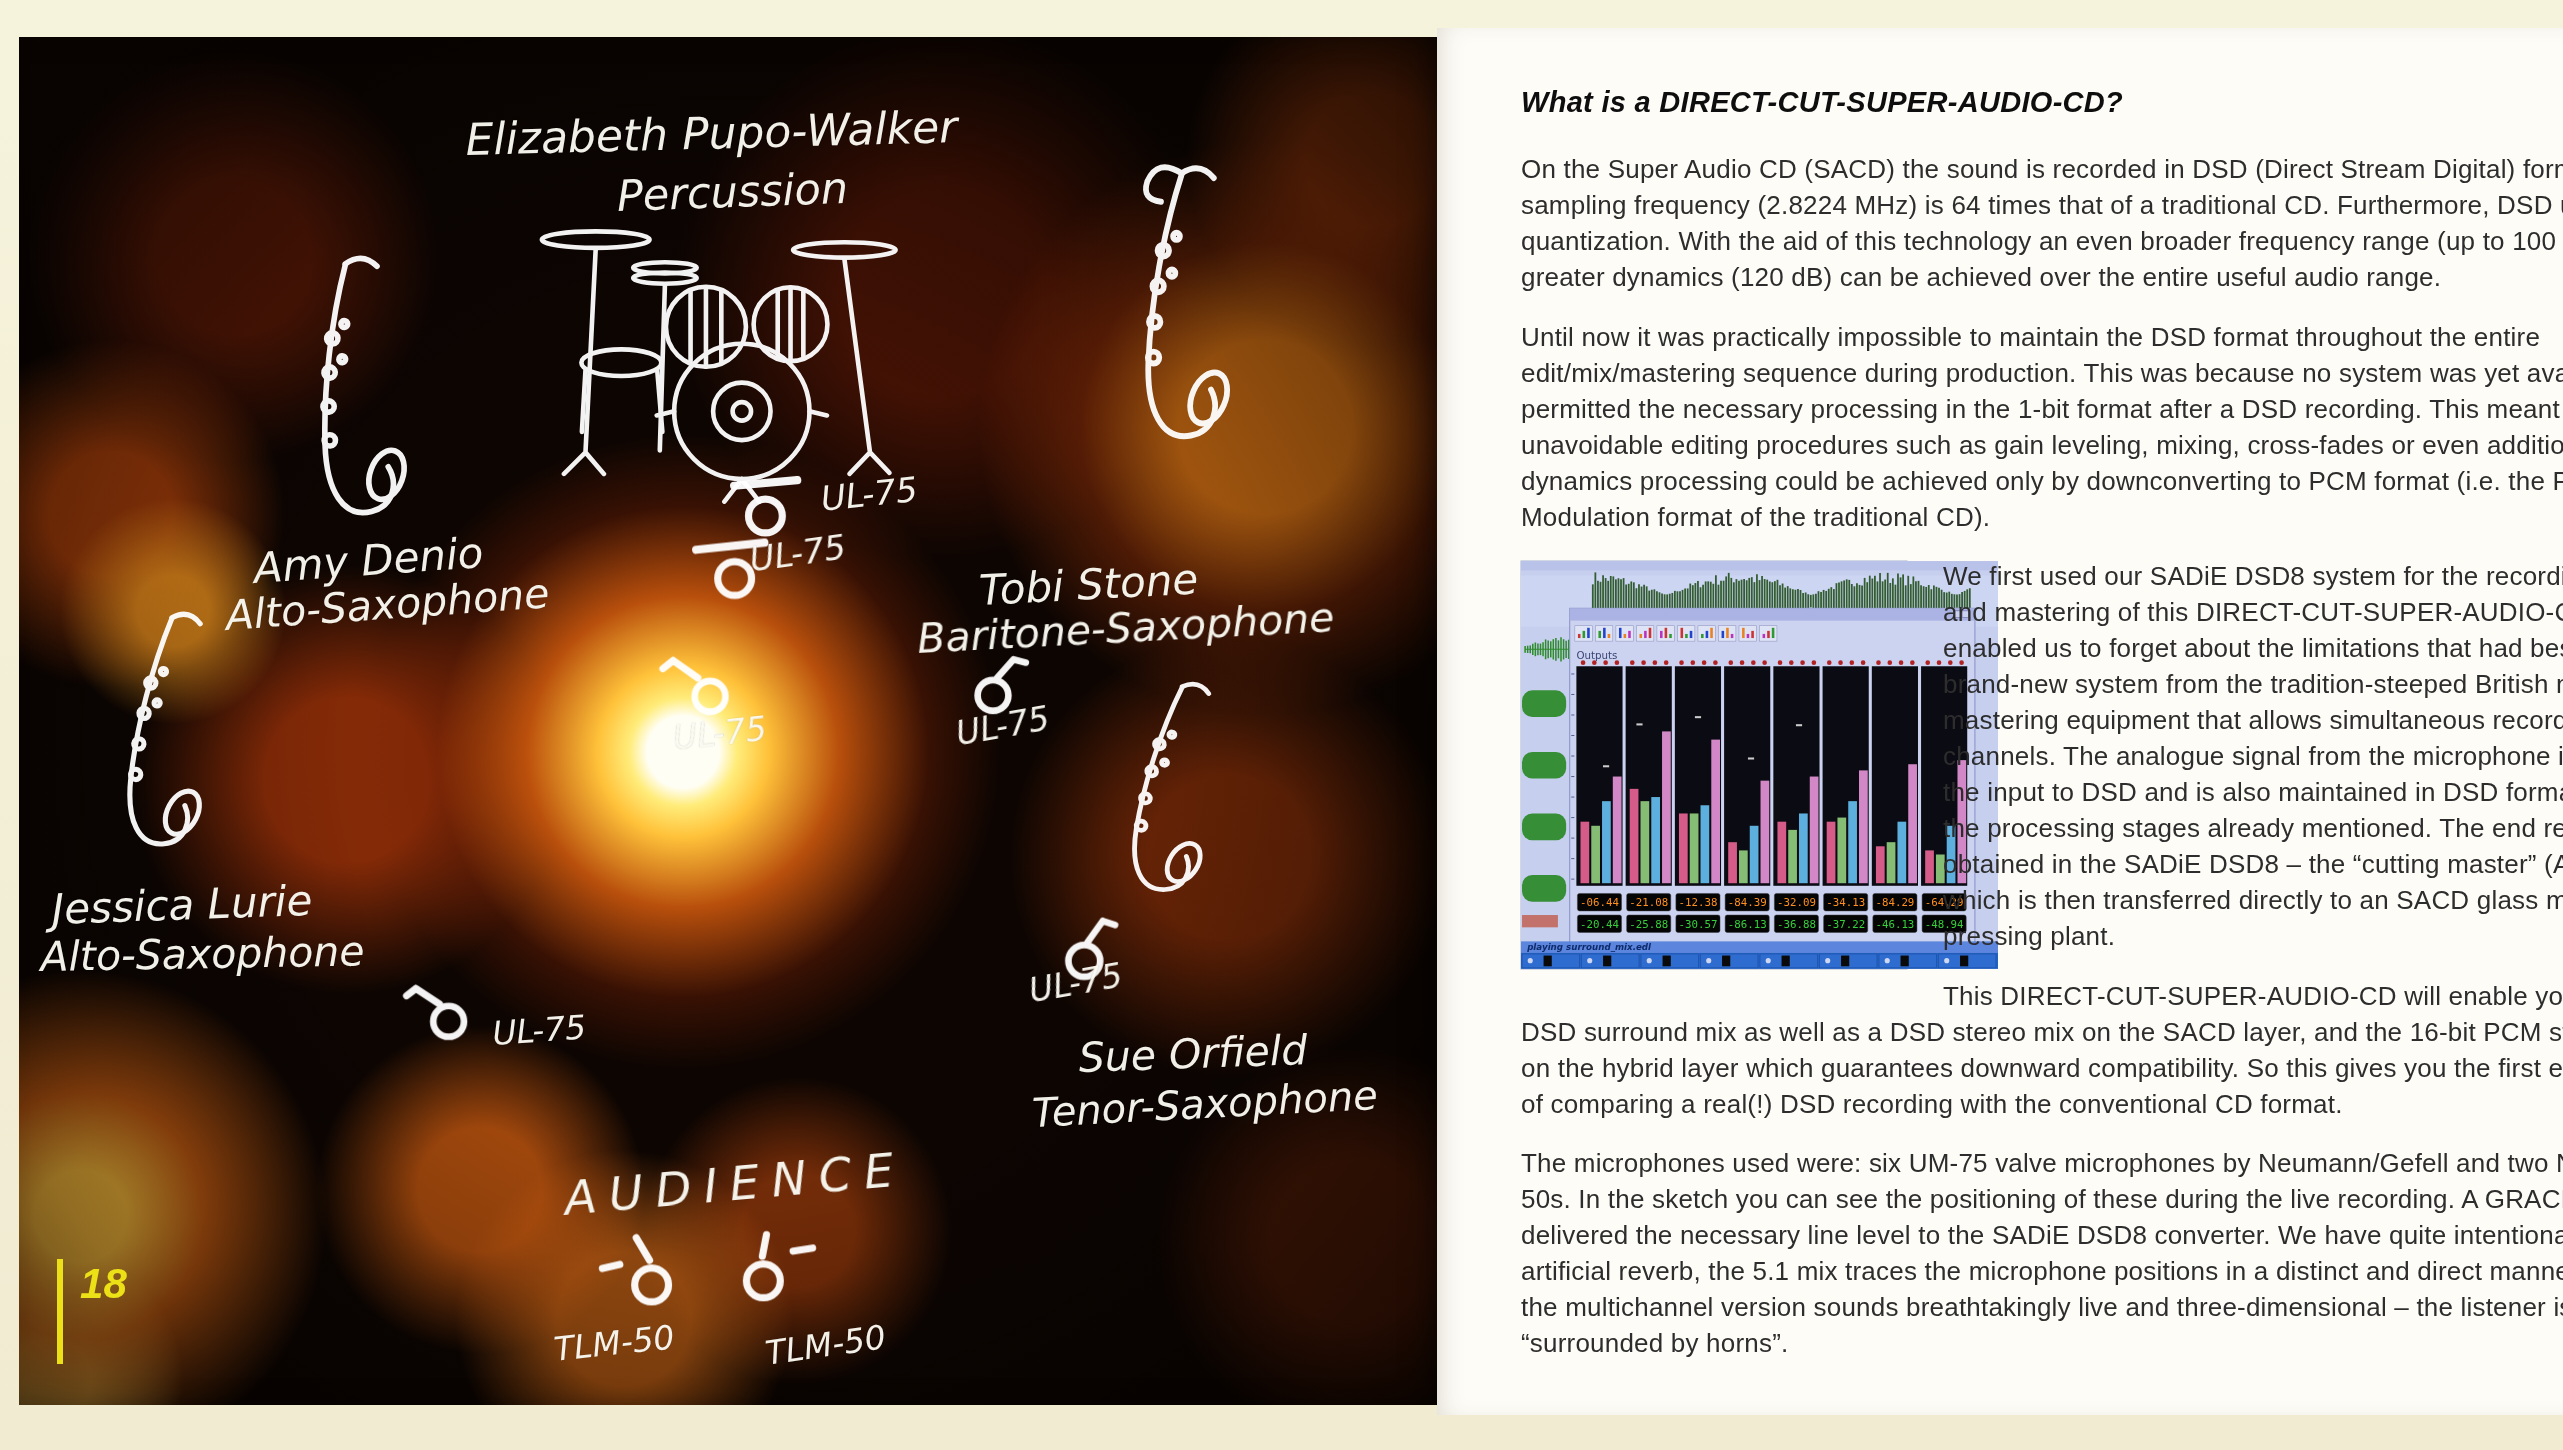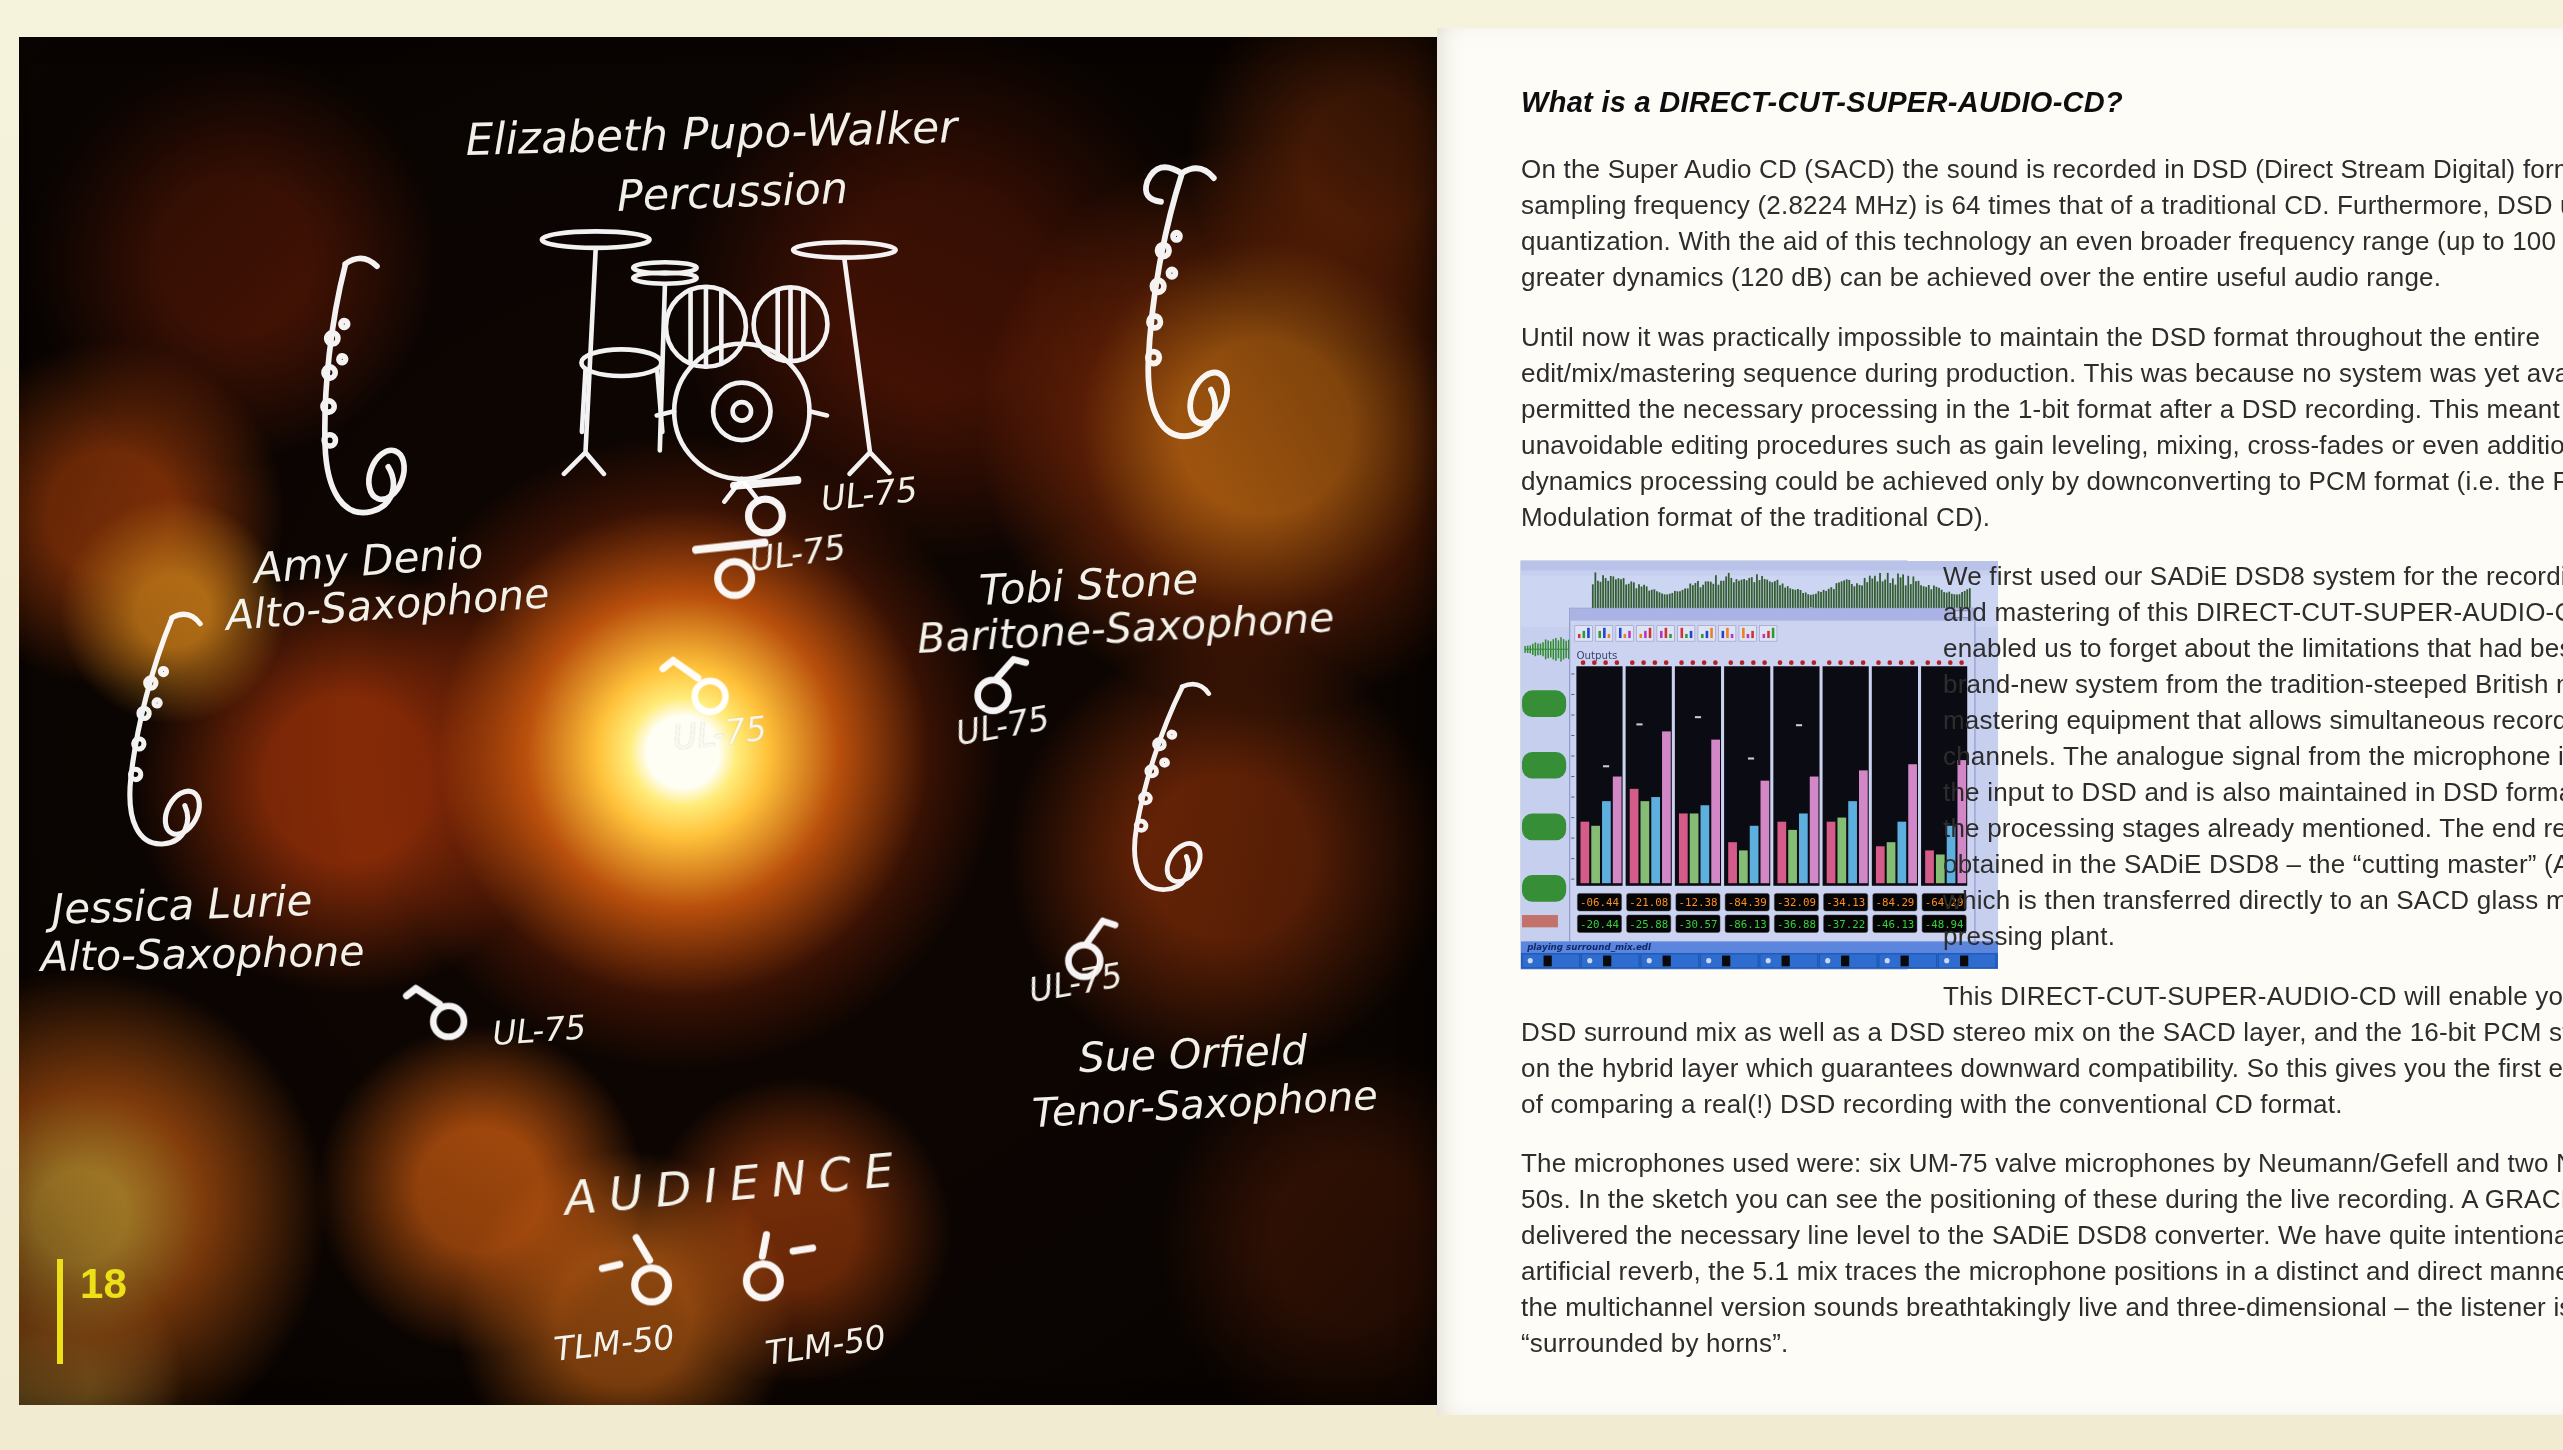--- a/index.html
+++ b/index.html
@@ -51,21 +51,21 @@
   #lbl-jessica-instr{left:21.5px;top:896px;font-size:41px;transform:rotate(-1deg);}
   #lbl-jessica-ul75{left:472px;top:977px;font-size:33px;transform:rotate(-4deg);}
   #lbl-sue-ul75{left:1007px;top:935px;font-size:33px;transform:rotate(-10deg);}
   #lbl-sue-name{left:1059px;top:997px;font-size:41px;transform:rotate(-2deg);}
   #lbl-sue-instr{left:1012px;top:1053px;font-size:40px;transform:rotate(-3deg);}
   #lbl-audience{left:543px;top:1134px;font-size:47px;letter-spacing:12.3px;transform:rotate(-5deg);}
   #lbl-tlm-1{left:533px;top:1293px;font-size:33px;transform:rotate(-6deg);}
   #lbl-tlm-2{left:744px;top:1297px;font-size:33px;transform:rotate(-8deg);}
   .pagenum{position:absolute;display:flex;align-items:flex-start;gap:17.4px;}
   .pagenum .num{
-    font-family:"Liberation Sans",sans-serif;font-weight:700;
+    font-family:"Liberation Sans",sans-serif;font-weight:700;font-style:italic;
     font-size:42px;color:#ece117;line-height:1;
   }
   .pagenum .bar{display:block;width:6.2px;height:105px;background:#ece117;}
   .pagenum.left{left:38px;top:1226px;}
   .pagenum.left .bar{margin-top:-4.1px;}
   
   .text-page{
     position:absolute;left:1437px;top:28px;width:1432px;height:1387px;
     background:linear-gradient(to right,#fdfcf7 0 88%, #f7f2d6 95%, #f1eade 100%);
     box-shadow: inset 13.3px 0 26px -11.3px rgba(70,58,20,.18);

